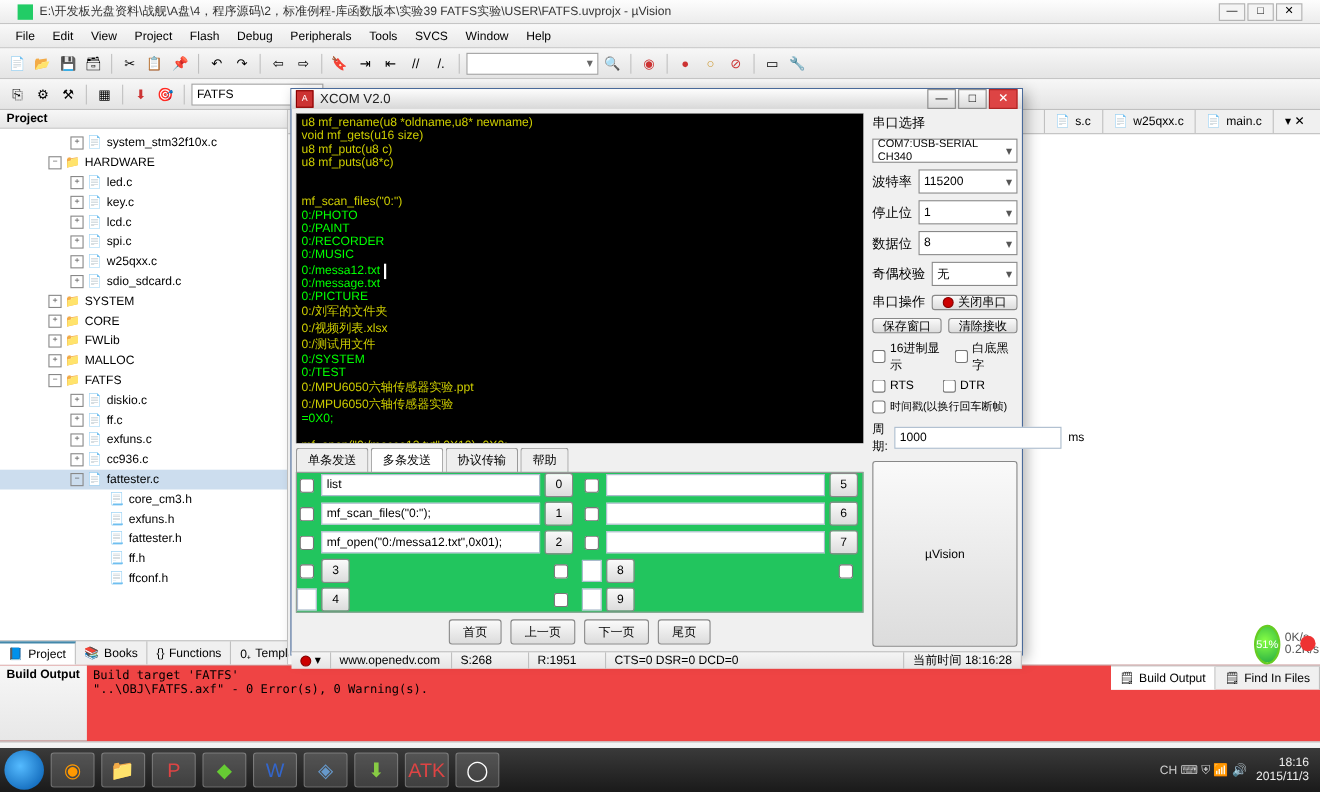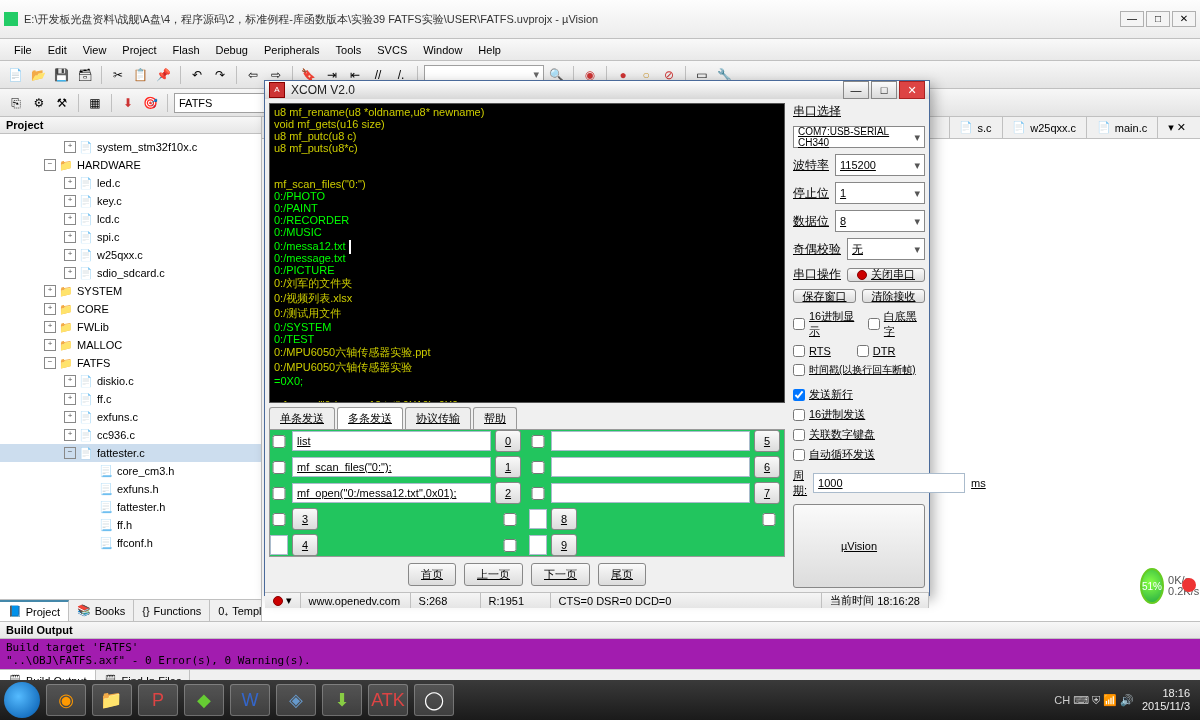--- a/index.html
+++ b/index.html
@@ -1,19 +1,19 @@
 <!DOCTYPE html>
 <html><head>
 <meta charset="utf-8">
 <style>
 * { margin: 0; padding: 0; box-sizing: border-box; font-family: "Microsoft YaHei", "SimSun", Tahoma, sans-serif; font-size: 11px; }
 body { width: 1200px; height: 720px; background: #f0f0f0; overflow: hidden; position: relative; }
 
 
-.titlebar { height: 39px; background: linear-gradient(#fdfdfd,#ececec); display: flex; align-items: center; padding: 0 4px; border-bottom: 1px solid #c0c0c0; }
+.titlebar { height: 22px; background: linear-gradient(#fdfdfd,#ececec); display: flex; align-items: center; padding: 0 16px; border-bottom: 1px solid #c0c0c0; }
 .titlebar .app-icon { width: 14px; height: 14px; background: #2c6; margin-right: 6px; }
 .titlebar .title { flex: 1; color: #333; }
 .titlebar .win-btns { display: flex; gap: 2px; }
 .titlebar .wb { width: 24px; height: 16px; border: 1px solid #b0b0b0; background: #f4f4f4; text-align: center; line-height: 14px; font-size: 10px; }
 
 
 .menubar { height: 22px; background: linear-gradient(#f9f9f9,#e9e9e9); display: flex; align-items: center; padding: 0 6px; border-bottom: 1px solid #c0c0c0; }
 .menubar span { padding: 2px 8px; cursor: default; }
 
 
@@ -41,21 +41,21 @@
 .left-tabs { height: 22px; background: #f0f0f0; border-top: 1px solid #c0c0c0; display: flex; }
 .ltab { padding: 2px 8px; border-right: 1px solid #c0c0c0; display: flex; align-items: center; gap:4px; }
 .ltab.active { background: #fff; border-top: 2px solid #48a; }
 
 
 .editor { flex: 1; background: #fff; position: relative; }
 .editor-tabs { height: 22px; background: #f0f0f0; border-bottom: 1px solid #c0c0c0; display: flex; justify-content: flex-end; padding-right: 4px; }
 .etab { padding: 2px 10px; display:flex; align-items:center; gap:4px; border-left:1px solid #c0c0c0; }
 
 
-.build-out { height: 70px; border-top: 1px solid #c0c0c0; background: #a21caf; display:flex; flex-direction: column; }
+.build-out { height: 70px; border-top: 1px solid #c0c0c0; background: #ef4444; display:flex; }
 .bo-title { background: linear-gradient(#f7f7f7,#e7e7e7); padding: 2px 6px; border-bottom: 1px solid #c0c0c0; font-weight: bold; }
 .bo-body { flex:1; font-family: Consolas, monospace; font-size: 11px; padding: 2px 6px; white-space: pre; overflow: hidden; }
 .bo-tabs { height: 22px; background: #f0f0f0; border-top: 1px solid #c0c0c0; display: flex; }
 .botab { padding: 2px 8px; border-right: 1px solid #c0c0c0; display:flex; align-items:center; gap:4px; }
 .botab.active { background:#fff; }
 
 
 .statusbar { height: 20px; background: linear-gradient(#f5f5f5,#e5e5e5); border-top: 1px solid #c0c0c0; display:flex; align-items:center; padding:0 8px; font-size:11px; }
 .statusbar .sp { flex:1; }
 .statusbar span { margin-right: 12px; color:#444; }
@@ -69,21 +69,21 @@
 .taskbar .tray { color:#eee; font-size:11px; text-align:right; line-height:13px; padding-right:6px; }
 
 
 .xcom { position:absolute; left:264px; top:80px; width:666px; height:516px; background:#f0f0f0; border:1px solid #4a6a9a; box-shadow: 4px 4px 12px rgba(0,0,0,0.3); display:flex; flex-direction:column; }
 .xcom-title { height:24px; background: linear-gradient(#fdfdfd,#d8d8d8); display:flex; align-items:center; padding:0 4px; }
 .xcom-title .ico { width:16px; height:16px; background:#c33; margin-right:6px; border:1px solid #800; font-size:8px; color:#fff; text-align:center; line-height:14px; }
 .xcom-title .ttl { flex:1; font-size:12px; color:#222; }
 .xcom-title .wb { width:26px; height:18px; border:1px solid #888; text-align:center; line-height:16px; margin-left:2px; }
 .xcom-title .wb.close { background:#d44; color:#fff; border-color:#a22; }
 
-.xcom-body { flex:1; display:flex;text-decoration:underline; }
+.xcom-body { flex:1; display:flex; }
 .xcom-left { flex:1; display:flex; flex-direction:column; padding:4px; }
 .terminal { height:300px; background:#000; color:#0f0; font-family: Consolas, "Courier New", monospace; font-size:12px; padding:2px 4px; overflow:auto; white-space:pre; border:1px solid #555; position:relative; }
 .terminal .ylw { color:#cc0; }
 .terminal .cursor { display:inline-block; width:2px; height:14px; background:#fff; vertical-align:bottom; position:relative; top:2px; }
 
 .xcom-tabs { height:22px; display:flex; margin-top:4px; }
 .xtab { padding:3px 10px; border:1px solid #999; border-bottom:none; background:#eee; margin-right:2px; border-radius:3px 3px 0 0; }
 .xtab.active { background:#fff; }
 
 .send-grid { background:#22c55e; border:1px solid #999; padding:0; display:grid; grid-template-columns: 18px 1fr 30px 18px 1fr 30px; gap:4px; align-items:center; }
@@ -511,38 +511,20 @@
           </label>
           <label class="chk" style="margin-left:20px">
             <input type="checkbox" style="">
             <span>DTR</span>
           </label>
         </div>
       <label class="chk">
           <input type="checkbox" style="">
           <span style="font-size:10px">时间戳(以换行回车断帧)</span>
         </label>
-      <div class="right-opts" id="right-opts">
-          <label class="chk">
-            <input type="checkbox" checked="" style="">
-            <span>发送新行</span>
-          </label>
-          <label class="chk">
-            <input type="checkbox" style="">
-            <span>16进制发送</span>
-          </label>
-          <label class="chk">
-            <input type="checkbox" style="">
-            <span>关联数字键盘</span>
-          </label>
-          <label class="chk">
-            <input type="checkbox" style="">
-            <span>自动循环发送</span>
-          </label>
-        </div>
       <div class="xrow">
           <span>周期:</span>
           <input type="text" style="flex: 1 1 0%; height: 20px; border: 1px solid rgb(170, 187, 204); padding: 0px 4px;" value="1000">
           <span>ms</span>
         </div>
       <div class="xbtn">µVision</div>
     </div>
   </div>
   <div class="xcom-status">
     <div><span class="rec-dot"></span>&nbsp;▾</div>

